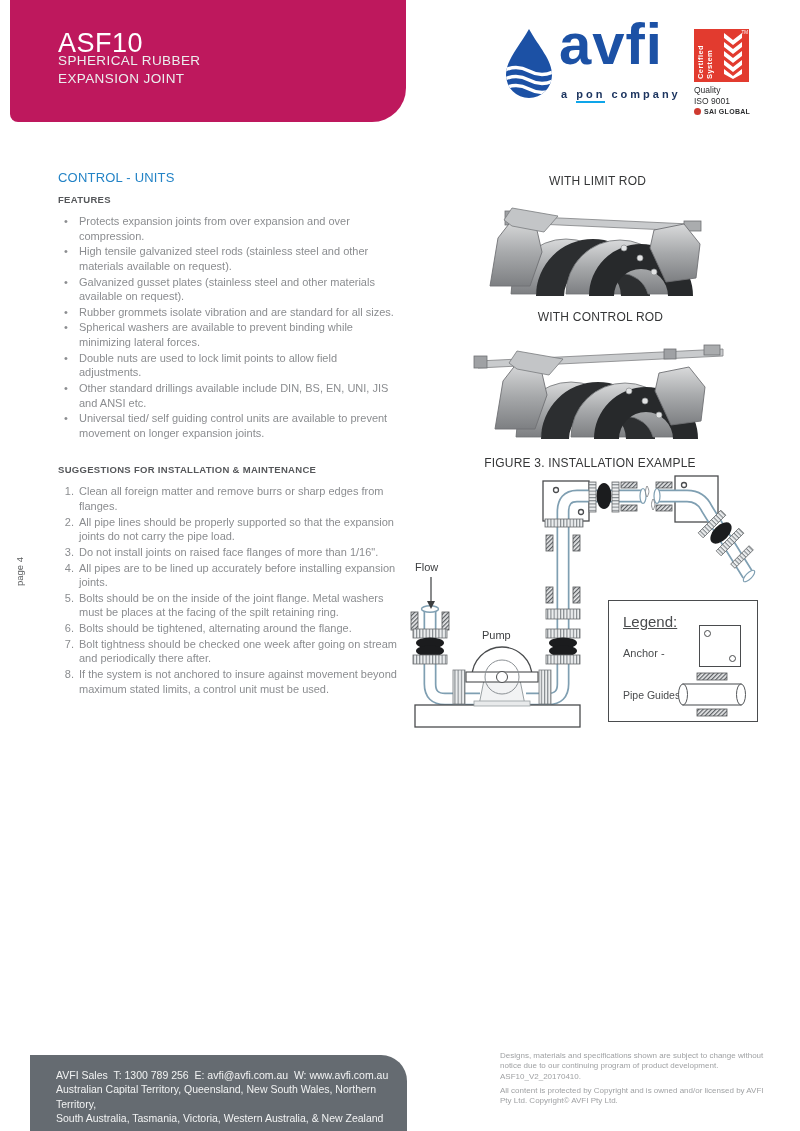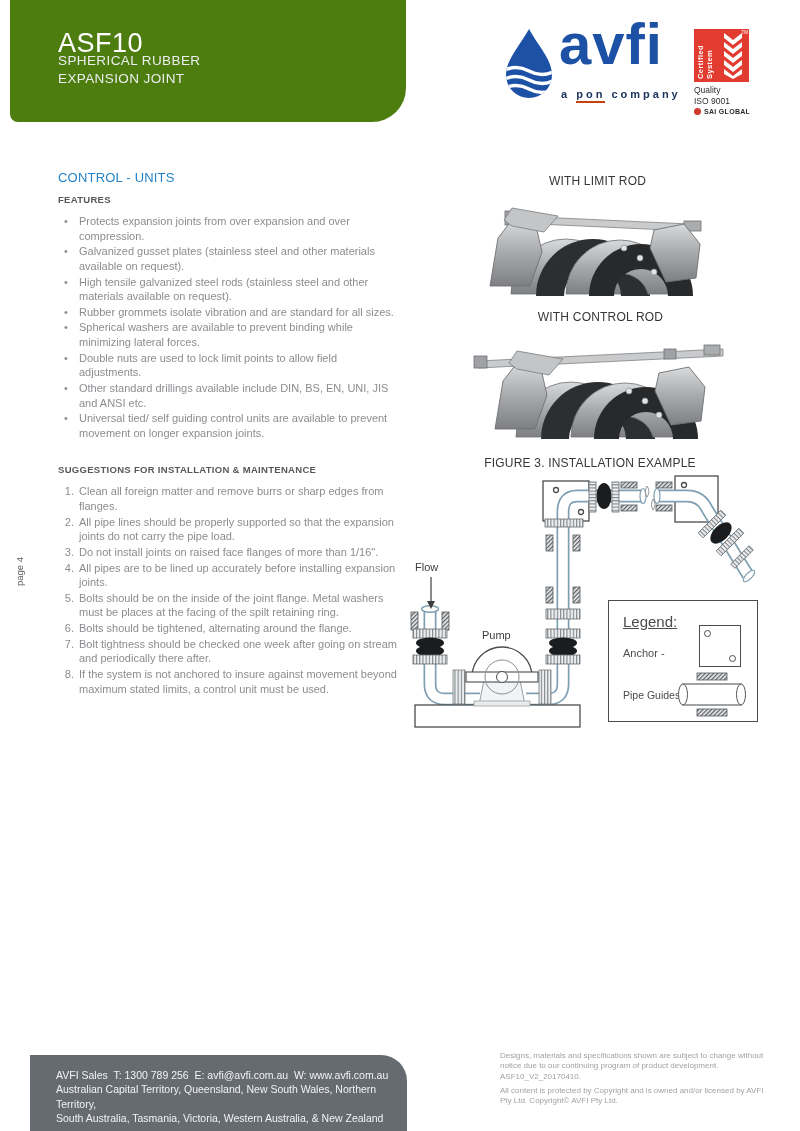--- a/index.html
+++ b/index.html
@@ -1,34 +1,34 @@
 <!DOCTYPE html>
 <html><head>
 <meta charset="utf-8">
 <style>
   html,body{margin:0;padding:0;background:#fff;}
   .page{position:relative;width:800px;height:1131px;background:#fff;overflow:hidden;
         font-family:"Liberation Sans","DejaVu Sans",sans-serif;}
 
   
   .header-block{position:absolute;left:10px;top:0;width:396px;height:122px;
-                background:#4d7c0f;border-radius:0 0 34px 8px;}
+                background:#be185d;border-radius:0 0 34px 8px;}
   .header-title{position:absolute;left:48px;top:28px;font-size:27px;font-weight:500;
                 color:#ffffff;letter-spacing:.5px;}
   .header-sub{position:absolute;left:48px;top:52px;font-size:13.5px;color:#eceeee;
               line-height:1.3;letter-spacing:.4px;}
 
   
   .logo-wrap{position:absolute;left:503px;top:24px;width:200px;height:84px;}
   .logo-drop{position:absolute;left:0;top:4px;}
   .logo-text{position:absolute;left:56px;top:-14px;font-size:58px;font-weight:bold;
              color:#1c51a5;letter-spacing:1px;}
   .logo-tag{position:absolute;left:58px;top:64px;font-size:11px;font-weight:bold;
             color:#1d3560;letter-spacing:3px;white-space:nowrap;}
-  .logo-tag .u{border-bottom:2px solid #c2410c;padding-bottom:1px;}
+  .logo-tag .u{border-bottom:2px solid #0ea5e9;padding-bottom:1px;}
   .badge{position:absolute;left:694px;top:29px;width:55px;height:53px;background:#e23b2f;}
   .badge-vtext{position:absolute;left:2px;bottom:3px;writing-mode:vertical-rl;
                transform:rotate(180deg);font-size:7.5px;font-weight:bold;color:#fff;
                letter-spacing:.4px;}
   .badge-tm{position:absolute;right:1px;top:1px;font-size:4.5px;color:#fff;}
   .badge-chevrons{position:absolute;right:5px;top:4px;}
   .cert-quality{position:absolute;left:694px;top:85px;font-size:8.5px;color:#2c2d2f;}
   .cert-iso{position:absolute;left:694px;top:96px;font-size:8.5px;color:#2c2d2f;}
   .cert-sai{position:absolute;left:694px;top:108px;font-size:7px;font-weight:bold;
             color:#2c2d2f;letter-spacing:.3px;display:flex;align-items:center;gap:3px;}
@@ -132,22 +132,22 @@
   <div class="cert-sai">
       <span class="sai-dot"></span>
       <span>SAI GLOBAL</span>
     </div>
 
   <div class="content">
     <h2 class="sec-title">CONTROL - UNITS</h2>
     <h3 class="h3">FEATURES</h3>
     <ul class="features">
         <li>Protects expansion joints from over expansion and over compression.</li>
+        <li>High tensile galvanized steel rods (stainless steel and other materials available on request).</li>
         <li>Galvanized gusset plates (stainless steel and other materials available on request).</li>
-        <li>High tensile galvanized steel rods (stainless steel and other materials available on request).</li>
         <li>Rubber grommets isolate vibration and are standard for all sizes.</li>
         <li>Spherical washers are available to prevent binding while minimizing lateral forces.</li>
         <li>Double nuts are used to lock limit points to allow field adjustments.</li>
         <li>Other standard drillings available include DIN, BS, EN, UNI, JIS and ANSI etc.</li>
         <li>Universal tied/ self guiding control units are available to prevent movement on longer expansion joints.</li>
       </ul>
     <h3 class="h3">SUGGESTIONS FOR INSTALLATION &amp; MAINTENANCE</h3>
     <ol class="suggestions">
         <li>Clean all foreign matter and remove burrs or sharp edges from flanges.</li>
         <li>All pipe lines should be properly supported so that the expansion joints do not carry the pipe load.</li>

